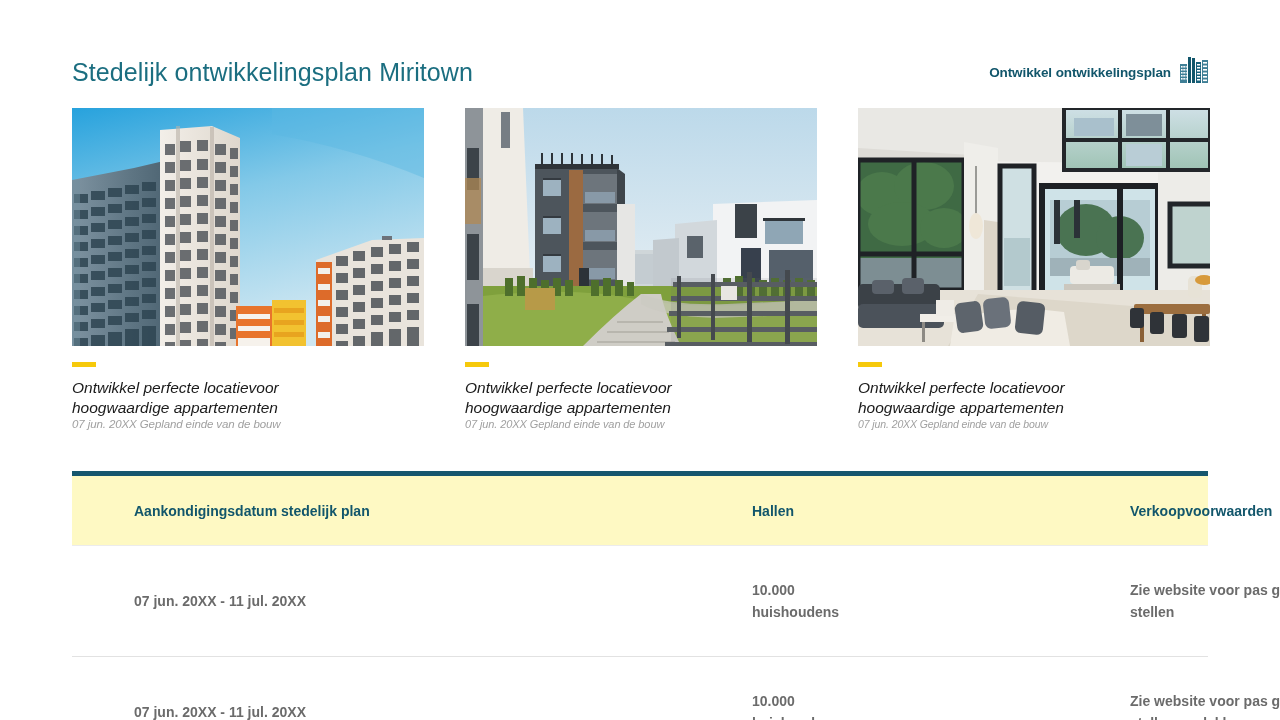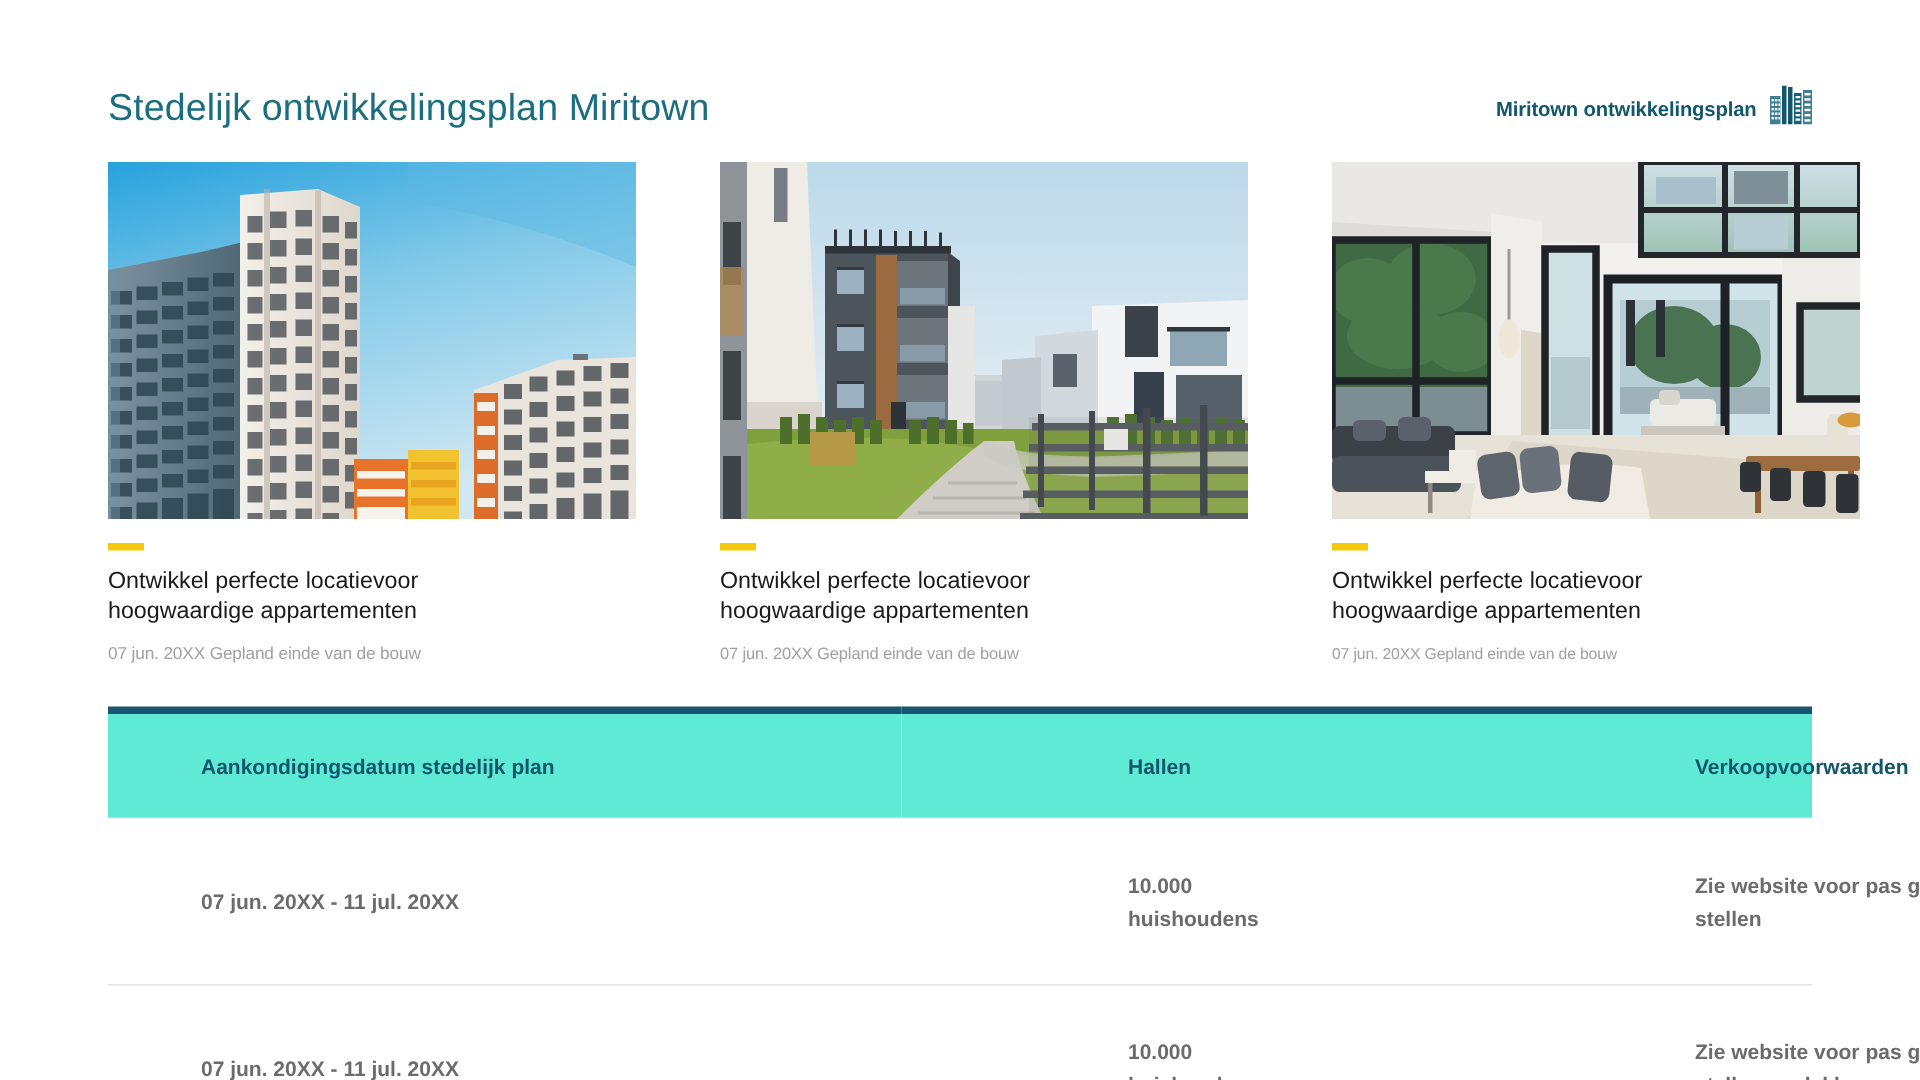--- a/index.html
+++ b/index.html
@@ -56,21 +56,22 @@
 
   .brand-icon { display: block; }
 
   
   .cards {
     position: absolute;
     left: 72px;
     top: 108px;
     width: 1136px;
     display: flex;
-    gap: 56px;
+    gap: 41px;
+    font-style: italic;
   }
 
   .card { width: 352px; }
 
   .card-photo {
     width: 352px;
     height: 238px;
     overflow: hidden;
     position: relative;
     background: #cfd9e0;
@@ -88,21 +89,20 @@
   .card-title {
     margin-top: 11px;
     font-size: 15.5px;
     line-height: 20px;
     color: #1a1a1a;
     font-weight: 400;
     width: 300px;
   }
 
   .card-meta {
-    margin-top: 12px;
     font-size: 11.5px;
     color: #a0a0a0;
     font-weight: 400;
     letter-spacing: -0.1px;
   }
 
   .card:nth-child(2) .card-meta { font-size: 11px; }
   .card:nth-child(3) .card-meta { font-size: 10.5px; }
 
   
@@ -112,21 +112,21 @@
     top: 471px;
     width: 1136px;
   }
 
   .tbl {
     width: 1136px;
     border-collapse: collapse;
     table-layout: fixed;
   }
 
-  .tbl thead tr { background: #5eead4; }
+  .tbl thead tr { background: #fef9c3; }
 
   .tbl thead th {
     border-top: 5px solid #16566e;
     color: #12566b;
     font-size: 14px;
     font-weight: 700;
     text-align: left;
     vertical-align: middle;
     height: 72px;
     line-height: 18px;
@@ -161,21 +161,21 @@
 </style>
 </head>
 <body>
 
 <div class="page">
 
   <div class="header">
     <div class="page-title">Stedelijk ontwikkelingsplan Miritown</div>
 
     <div class="brand">
-      <span class="brand-text">Miritown ontwikkelingsplan</span>
+      <span class="brand-text">Ontwikkel ontwikkelingsplan</span>
       <span class="brand-icon">
         <svg width="28" height="26" viewBox="0 0 28 26" xmlns="http://www.w3.org/2000/svg">
           <rect x="0" y="7" width="7" height="19" fill="#3f7f96"></rect>
           <rect x="8" y="0" width="3" height="26" fill="#12566b"></rect>
           <rect x="12" y="1" width="3" height="25" fill="#12566b"></rect>
           <rect x="16" y="5" width="5" height="21" fill="#17607a"></rect>
           <rect x="22" y="3" width="6" height="23" fill="#3f7f96"></rect>
           <g fill="#ffffff">
             <rect x="1" y="9" width="1.6" height="1.6"></rect>
               <rect x="3.3" y="9" width="1.6" height="1.6"></rect>

